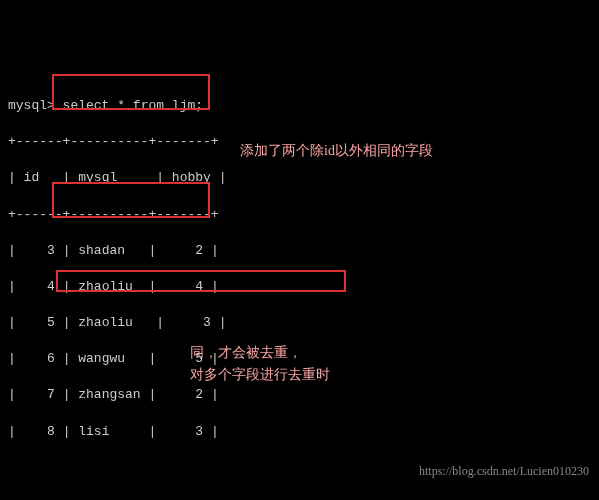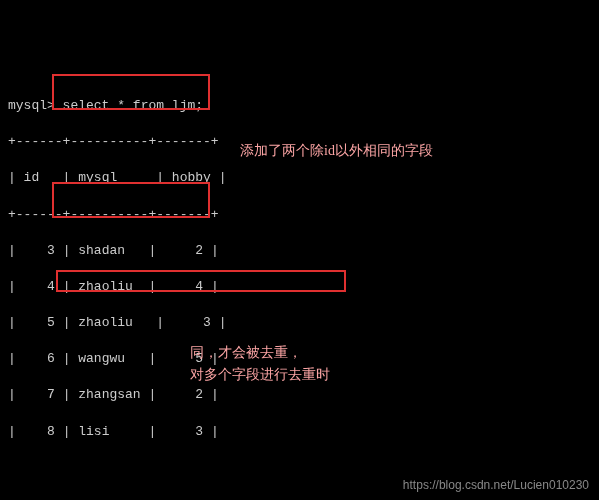--- a/index.html
+++ b/index.html
@@ -37,24 +37,24 @@
     }
     .red-text {
       position: absolute;
       color: #fca5a5;
       font-family: Liberation Serif, serif;
       font-size: 14px;
       line-height: 1.6;
     }
     .watermark {
       position: absolute;
-      bottom: 6px;
+      bottom: 20px;
       right: 10px;
       color: #888;
-      font-family: Liberation Sans, sans-serif;
+      font-family: Liberation Serif, serif;
       font-size: 12px;
     }
   </style>
 </head>
 <body>
 
 
 
 <div class="terminal-content">
 <div class="line"><span>mysql&gt;</span><span> select * from ljm;</span></div>

